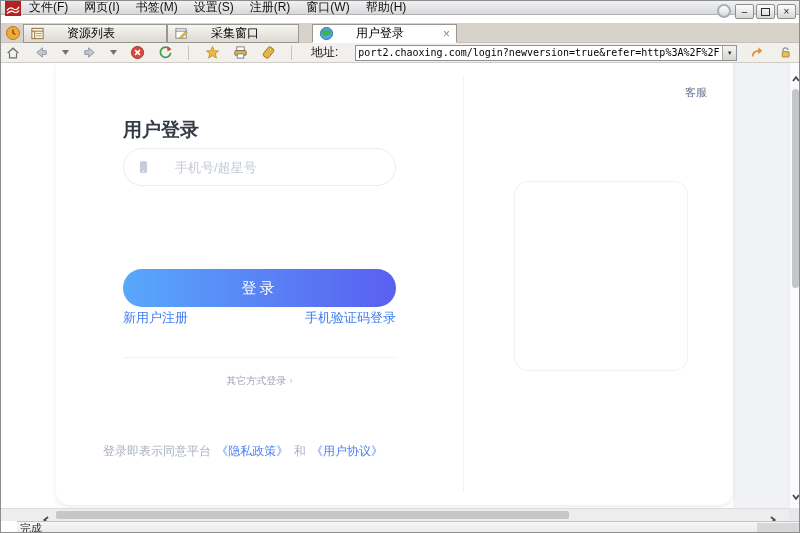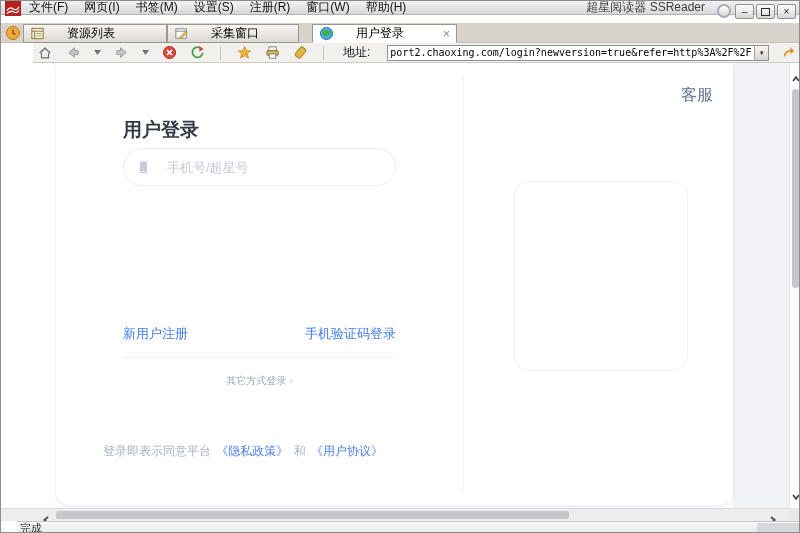--- a/index.html
+++ b/index.html
@@ -26,21 +26,21 @@
   .clock-btn{position:absolute;left:4px;top:2px;width:16px;height:16px;}
   .tab{position:absolute;top:1px;height:19px;display:flex;align-items:center;gap:22px;padding:0 6px;
        font-size:12px;color:#000;background:linear-gradient(#f7f6f3,#dcd8d1);
        border:1px solid #9a978f;box-sizing:border-box;}
   .tab.active{background:#fff;border-bottom:1px solid #fff;}
   .tab .ticon{width:15px;height:15px;flex:none;}
   .tab-close{margin-left:auto;color:#8a8a8a;font-size:12px;line-height:12px;cursor:default;}
   
   .toolbar{position:absolute;top:42px;left:0;right:0;height:20px;background:#f2f0ec;
            border-bottom:1px solid #cfccc6;display:flex;align-items:center;gap:12px;
-           padding:0 2px 0 4px;box-sizing:border-box;margin-left:32px;}
+           padding:0 2px 0 4px;box-sizing:border-box;}
   .ti{width:16px;height:16px;flex:none;display:flex;align-items:center;justify-content:center;}
   .ti-sm{width:8px;}
   .sep{width:1px;height:14px;background:#c6c3bc;margin:0 3px;flex:none;}
   .addr-label{font-size:12px;color:#111;margin:0 5px 0 4px;white-space:nowrap;}
   .combo{height:16px;background:#fff;border:1px solid #8a949e;display:flex;align-items:center;
          box-sizing:border-box;flex:none;}
   .combo input{flex:1;min-width:0;border:0;outline:0;background:transparent;padding:0 2px;
                font:10px "DejaVu Sans Mono",monospace;color:#000;}
   .addr-combo{width:382px;}
   .search-combo{width:88px;}
@@ -50,35 +50,35 @@
                 background:conic-gradient(#3f9e46 0 90deg,#d94a3e 90deg 180deg,#3a6fd8 180deg 270deg,#e8c23f 270deg 360deg);}
   .search-label{font-size:12px;color:#4c1d95;margin:0 2px;white-space:nowrap;}
   
   .viewport{position:absolute;top:62px;left:0;width:788px;height:445px;background:#fff;overflow:hidden;}
   .bg-right{position:absolute;right:0;top:0;width:56px;height:100%;background:#f0f2f6;}
   .card{position:absolute;left:55px;top:0;width:677px;height:442px;background:#fff;
         border-radius:0 0 14px 14px;box-shadow:0 2px 4px rgba(140,150,170,.18);}
   .dotted-v{position:absolute;left:407px;top:14px;height:414px;border-left:1px dotted #e7e9ef;}
   .faint-box{position:absolute;left:458px;top:118px;width:172px;height:188px;
              border:1px solid rgba(205,215,232,.35);border-radius:14px;}
-  .service{position:absolute;right:20px;top:22px;font-size:16px;color:#64718c;cursor:pointer;}
+  .service{position:absolute;right:26px;top:22px;font-size:11px;color:#64718c;cursor:pointer;}
   .login{position:absolute;left:67px;top:54px;width:273px;height:360px;}
   .login-title{position:absolute;top:0;left:0;font-size:19px;font-weight:700;color:#333a45;}
   .field{position:absolute;left:0;width:273px;height:38px;border:1px solid #e9ecf3;border-radius:19px;
-         box-sizing:border-box;display:flex;align-items:center;padding:0 14px;gap:16px;background:#fff;}
+         box-sizing:border-box;display:flex;align-items:center;padding:0 14px;gap:24px;background:#fff;}
   .field-phone{top:31px;}
   .field-pass{top:84px;}
   .field input{border:0;outline:0;flex:1;min-width:0;font-size:13px;color:#333;background:transparent;}
   .field input::placeholder{color:#c3c8d8;}
   .eye{flex:none;display:flex;align-items:center;cursor:pointer;}
   .forgot{flex:none;font-size:13px;color:#8d94a8;white-space:nowrap;cursor:pointer;}
   .login-btn{position:absolute;top:152px;left:0;width:273px;height:38px;border:0;border-radius:19px;
              background:linear-gradient(90deg,#58a8fb,#5a5ff0);color:#fff;font-size:15px;letter-spacing:3px;
              font-family:inherit;cursor:pointer;}
-  .links{position:absolute;top:208px;left:0;width:273px;display:flex;justify-content:space-between;
+  .links{position:absolute;top:192px;left:0;width:273px;display:flex;justify-content:space-between;
          font-size:13px;color:#3e7cf2;}
   .links span{cursor:pointer;}
   .dots{position:absolute;top:240px;left:0;width:273px;border-top:1px dotted #e3e6ee;}
   .other{position:absolute;top:257px;left:0;width:273px;text-align:center;font-size:10px;color:#9ba2b4;cursor:pointer;}
   .other .chev{color:#c3c9d8;margin-left:3px;}
   .agreement{position:absolute;top:326px;left:-20px;width:313px;font-size:12px;color:#a9b0c2;}
   .agreement .lnk{color:#4a80f5;cursor:pointer;margin:0 2px;}
   
   .vscroll{position:absolute;top:62px;left:788px;width:12px;height:445px;background:#fbfbfd;
            border-left:1px solid #ececec;box-sizing:border-box;}
@@ -111,21 +111,20 @@
     </span>
     <div class="menus">
       <span>文件(F)</span>
       <span>网页(I)</span>
       <span>书签(M)</span>
       <span>设置(S)</span>
       <span>注册(R)</span>
       <span>窗口(W)</span>
       <span>帮助(H)</span>
     </div>
-    <span class="app-title">超星阅读器 SSReader</span>
     <span class="circle-btn"></span>
     <div class="win-btns">
       <span class="win-btn">
           <span>–</span>
         </span>
       <span class="win-btn">
           <span class="box-glyph"></span>
         </span>
       <span class="win-btn">
           <span>×</span>
@@ -279,20 +278,21 @@
           <span style="display:flex;">
             <svg viewBox="0 0 14 18" width="11" height="15">
                 <rect x="2.5" y="1" width="9" height="15" rx="2" fill="#c6cbdd"></rect>
                 <rect x="5.5" y="13" width="3" height="1.4" rx="0.7" fill="#fff"></rect>
               </svg>
           </span>
           <input type="text" placeholder="手机号/超星号" style="">
         </div>
 
 
+        <button class="login-btn">登录</button>
 
         <div class="links">
           <span>新用户注册</span>
           <span>手机验证码登录</span>
         </div>
 
         <div class="dots"></div>
 
         <div class="other">
           <span>其它方式登录</span><span class="chev">›</span>

